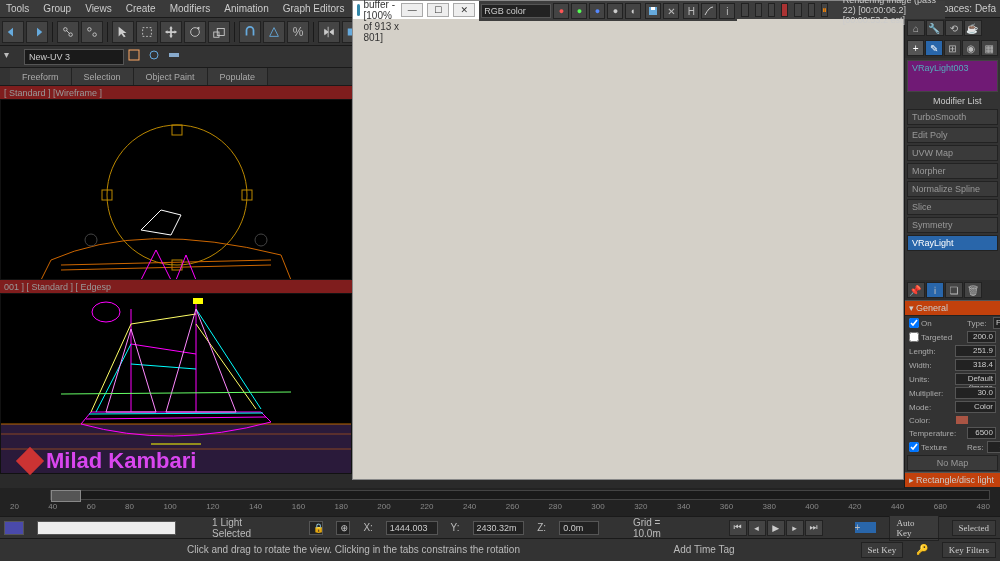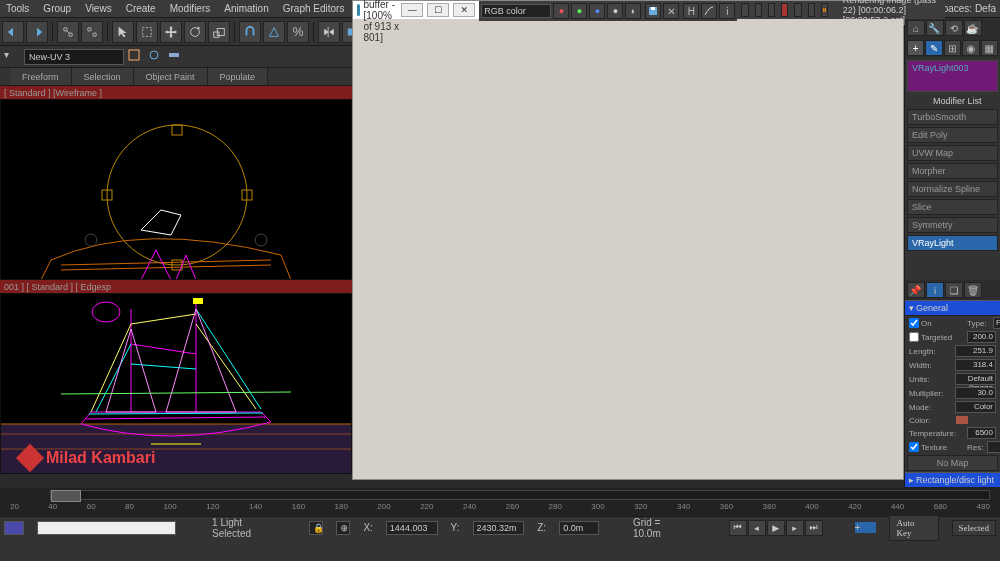--- a/index.html
+++ b/index.html
@@ -45,21 +45,21 @@
 .vfb-status .st-btn { width: 14px; height: 14px; background: #444; border: 1px solid #222; cursor: pointer; }
 
 
 .right-panel { position: absolute; right: 0; top: 18px; width: 96px; height: 470px; background: #333; border-left: 1px solid #1a1a1a; display: flex; flex-direction: column; font-size: 9px; }
 .rp-iconrow { height: 20px; display: flex; gap: 1px; padding: 2px; background: #2d2d2d; }
 .rp-iconrow .rp-ic { width: 18px; height: 16px; background: #444; border: 1px solid #222; cursor: pointer; display: flex; align-items: center; justify-content: center; font-size: 10px; }
 .rp-name { height: 32px; background: #701a75; padding: 2px 4px; color: #5ab; border: 1px solid #444; margin: 2px; }
 .rp-label { padding: 2px 4px; color: #ccc; margin-left: 24px; }
 .rp-item { padding: 2px 4px; margin: 1px 2px; background: #3a3a3a; border: 1px solid #222; color: #999; cursor: pointer; }
 .rp-item.sel { background: #2966aa; color: #fff; }
-.rp-section-hdr { background: #1d4ed8; padding: 2px 4px; color: #ccc; border-top: 1px solid #555; border-bottom: 1px solid #222; cursor: pointer; }
+.rp-section-hdr { background: #c2410c; padding: 2px 4px; color: #ccc; border-top: 1px solid #555; border-bottom: 1px solid #222; cursor: pointer; }
 .rp-row { display: flex; align-items: center; padding: 1px 4px; gap: 2px; }
 .rp-row label { flex: 0 0 44px; color: #aaa; font-size: 8px; }
 .rp-row .val { flex: 1; background: #222; border: 1px solid #555; color: #ccc; padding: 0 2px; font-size: 8px; height: 12px; text-align: right; }
 .rp-row .sw { width: 14px; height: 10px; background: #a54; border: 1px solid #333; }
 .rp-cb { width: 10px; height: 10px; }
 
 
 .timeline-area { position: absolute; left: 0; right: 0; top: 488px; height: 28px; background: #222; }
 .timeline-slider { position: absolute; left: 50px; right: 10px; top: 2px; height: 10px; background: #1a1a1a; border: 1px solid #444; }
 .timeline-ruler { position: absolute; left: 0; right: 0; top: 14px; height: 14px; display: flex; justify-content: space-between; padding: 0 10px; }
@@ -67,21 +67,21 @@
 
 
 .status-area { position: absolute; left: 0; right: 0; bottom: 0; height: 45px; background: #333; display: flex; flex-direction: column; }
 .status-row { height: 22px; display: flex; align-items: center; padding: 0 4px; gap: 13px; border-top: 1px solid #1a1a1a; }
 .status-row .fld { background: #222; color: #ccc; border: 1px solid #555; font-size: 9px; padding: 1px 3px; height: 14px; }
 .transport { display: flex; gap: 1px; }
 .transport .tbtn { width: 18px; height: 16px; background: #444; border: 1px solid #222; cursor: pointer; display: flex; align-items: center; justify-content: center; font-size: 9px; color: #ccc; }
 .autokey { background: #3a3a3a; color: #ccc; padding: 2px 6px; border: 1px solid #222; font-size: 9px; cursor: pointer; font-family: Liberation Serif, serif; }
 
 
-.watermark { position: absolute; left: 20px; top: 448px; display: flex; align-items: center; gap: 6px; z-index: 60; color: #ef4444; font-size: 16px; font-weight: bold; }
+.watermark { position: absolute; left: 20px; top: 448px; display: flex; align-items: center; gap: 6px; z-index: 60; color: #d946ef; font-size: 22px; font-weight: bold; }
 .watermark .logo { width: 20px; height: 20px; background: #c33; transform: rotate(45deg); }
 .cursor-arrow { position: absolute; color: #fff; font-size: 14px; }
 
 svg { display: block; }
 </style>
 </head>
 <body>
 
 <div class="menu-bar">
   <span class="menu-item">Tools</span>
@@ -515,18 +515,28 @@
       <div class="tbtn">◂</div>
       <div class="tbtn">▶</div>
       <div class="tbtn">▸</div>
       <div class="tbtn">⏭</div>
     </div>
     <div style="width:6px"></div>
     <div class="tbtn" style="background:#2966aa;width:22px">+</div>
     <div class="autokey">Auto Key</div>
     <div class="autokey">Selected</div>
   </div>
+  <div class="status-row">
+    <div style="width:170px"></div>
+    <span>Click and drag to rotate the view.  Clicking in the tabs constrains the rotation</span>
+    <div style="flex:1"></div>
+    <span>Add Time Tag</span>
+    <div style="width:100px"></div>
+    <div class="autokey">Set Key</div>
+    <div class="tbtn">🔑</div>
+    <div class="autokey">Key Filters</div>
+  </div>
 </div>
 
 <div class="watermark">
   <div class="logo"></div>
   <span>Milad Kambari</span>
 </div>
 
 </body></html>

